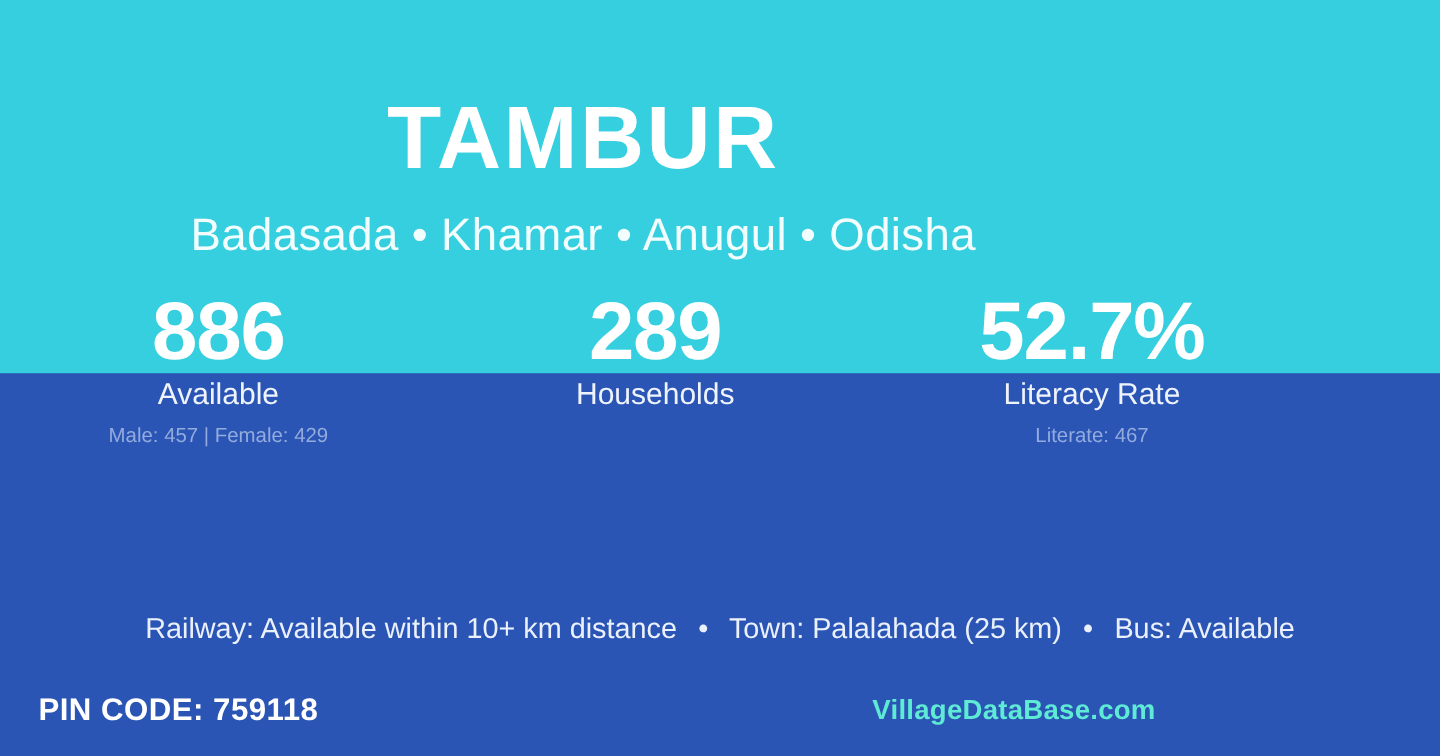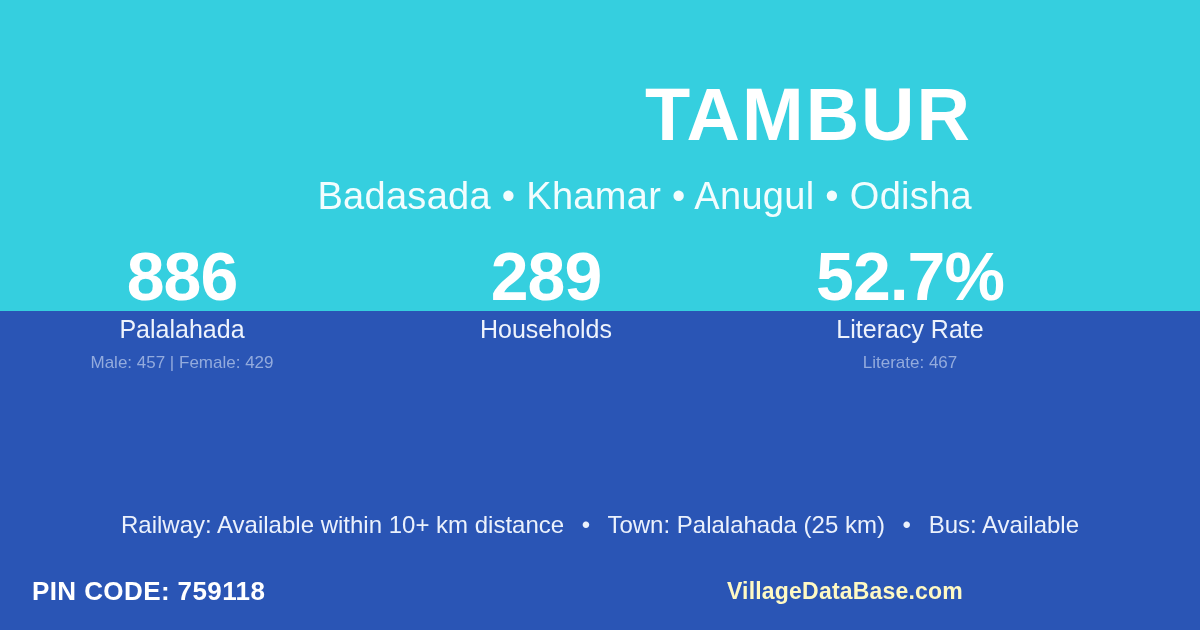--- a/index.html
+++ b/index.html
@@ -33,21 +33,21 @@
     height: 311px;
     background: #35cfdf;
   }
 
   
   #title-block {
     position: absolute;
     left: 0;
     top: 78px;
     width: 972px;
-    text-align: right;
+    text-align: center;
   }
 
   #village-title {
     font-size: 74px;
     font-weight: bold;
     letter-spacing: 2px;
     color: #ffffff;
     line-height: 1.0;
   }
 
@@ -135,41 +135,41 @@
   #pin-code {
     font-size: 26px;
     font-weight: bold;
     color: #ffffff;
     letter-spacing: 0.4px;
   }
 
   #brand {
     font-size: 23px;
     font-weight: bold;
-    color: #fef9c3;
+    color: #5eead4;
     letter-spacing: 0.2px;
   }
 </style>
 </head>
 <body>
 
 <div id="card">
 
   <div id="top-band"></div>
 
   <div id="title-block">
     <div id="village-title">TAMBUR</div>
     <div id="village-subtitle">Badasada  •  Khamar  •  Anugul  •  Odisha</div>
   </div>
 
   <div id="stats-row">
 
     <div class="stat-col">
       <div class="stat-value">886</div>
-      <div class="stat-label">Palalahada</div>
+      <div class="stat-label">Available</div>
       <div class="stat-detail">Male: 457 | Female: 429</div>
     </div>
 
     <div class="stat-col">
       <div class="stat-value">289</div>
       <div class="stat-label">Households</div>
     </div>
 
     <div class="stat-col">
       <div class="stat-value">52.7%</div>

